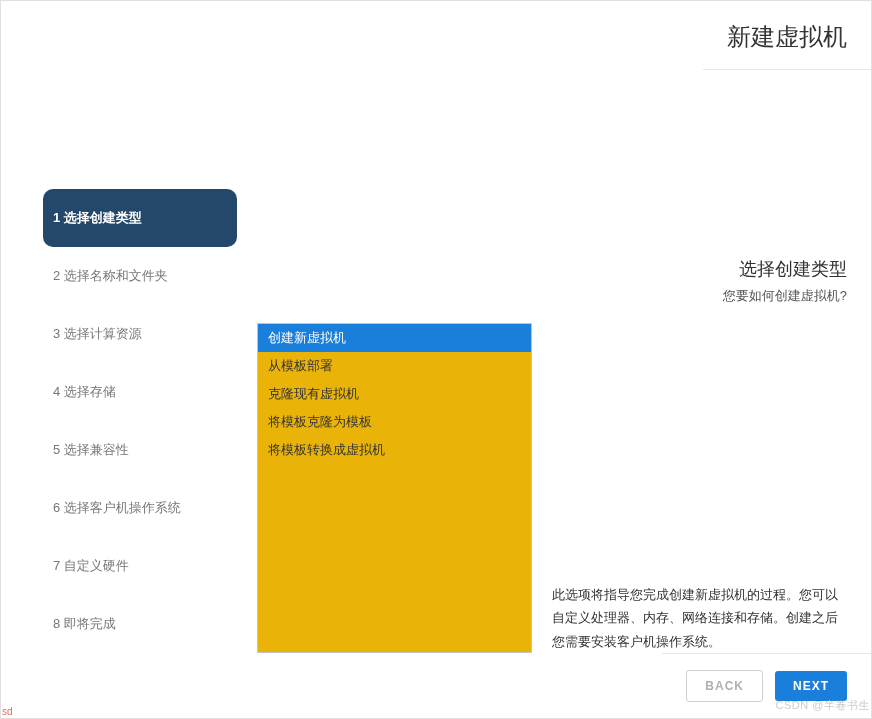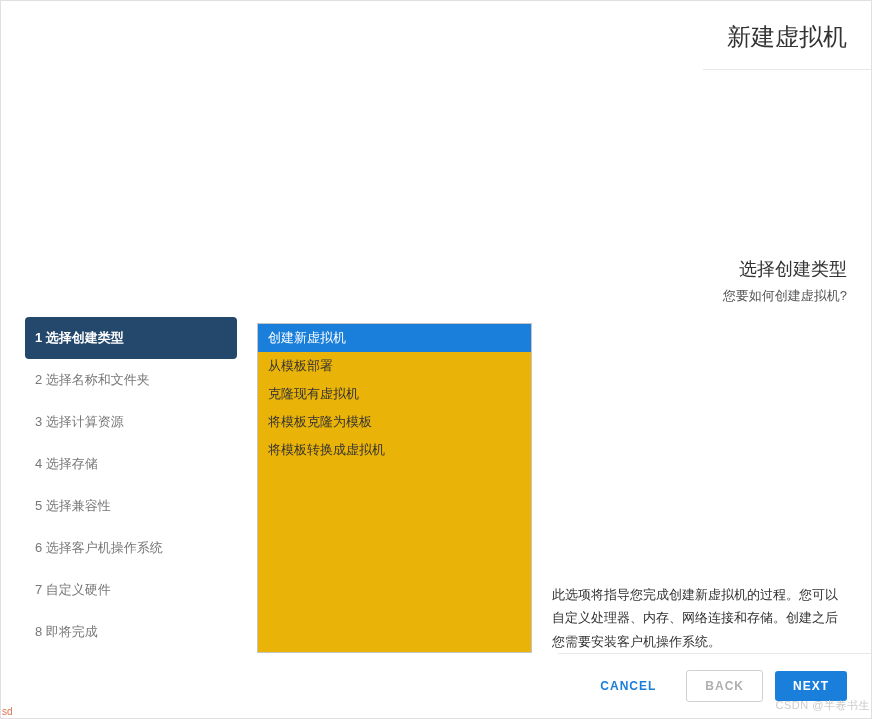--- a/index.html
+++ b/index.html
@@ -37,25 +37,26 @@
       flex: 1;
       display: flex;
       padding: 16px 24px 0 24px;
       overflow: hidden;
     }
     .sidebar {
       width: 212px;
       flex-shrink: 0;
     }
     .step {
-      padding: 12px 10px;
+      padding: 20px 10px;
       font-size: 13px;
       color: #777;
       cursor: default;
-      border-radius: 4px;
+      border-radius: 10px;
+      margin-left: 18px;
     }
     .step.active {
       background: #24476c;
       color: #fff;
       font-weight: bold;
     }
     .main {
       flex: 1;
       padding-left: 20px;
       display: flex;
@@ -187,20 +188,19 @@
             <div class="list-item">克隆现有虚拟机</div>
             <div class="list-item">将模板克隆为模板</div>
             <div class="list-item">将模板转换成虚拟机</div>
           </div>
         <div class="description">此选项将指导您完成创建新虚拟机的过程。您可以自定义处理器、内存、网络连接和存储。创建之后您需要安装客户机操作系统。</div>
       </div>
     </div>
   </div>
 
   <div class="footer">
-    <button class="btn btn-cancel">CANCEL</button>
     <button class="btn btn-back" disabled="">BACK</button>
     <button class="btn btn-next">NEXT</button>
   </div>
 </div>
 
 <div class="watermark">CSDN @半卷书生</div>
 <div class="sd">sd</div>
 
 </body></html>

